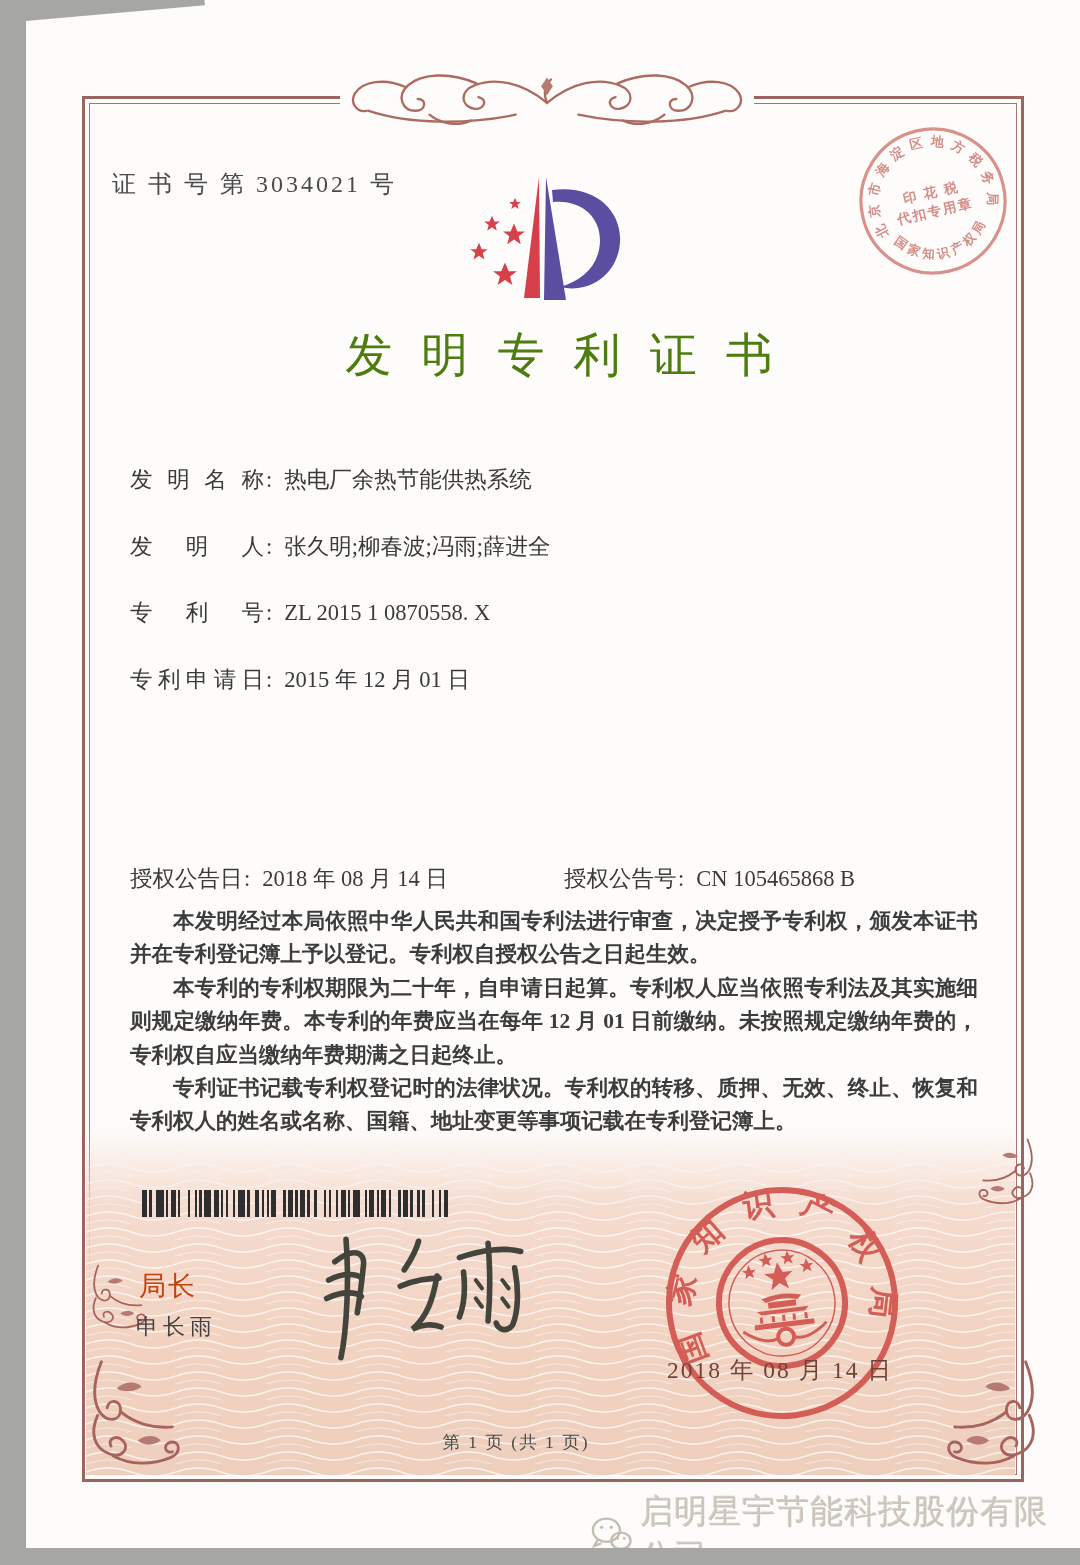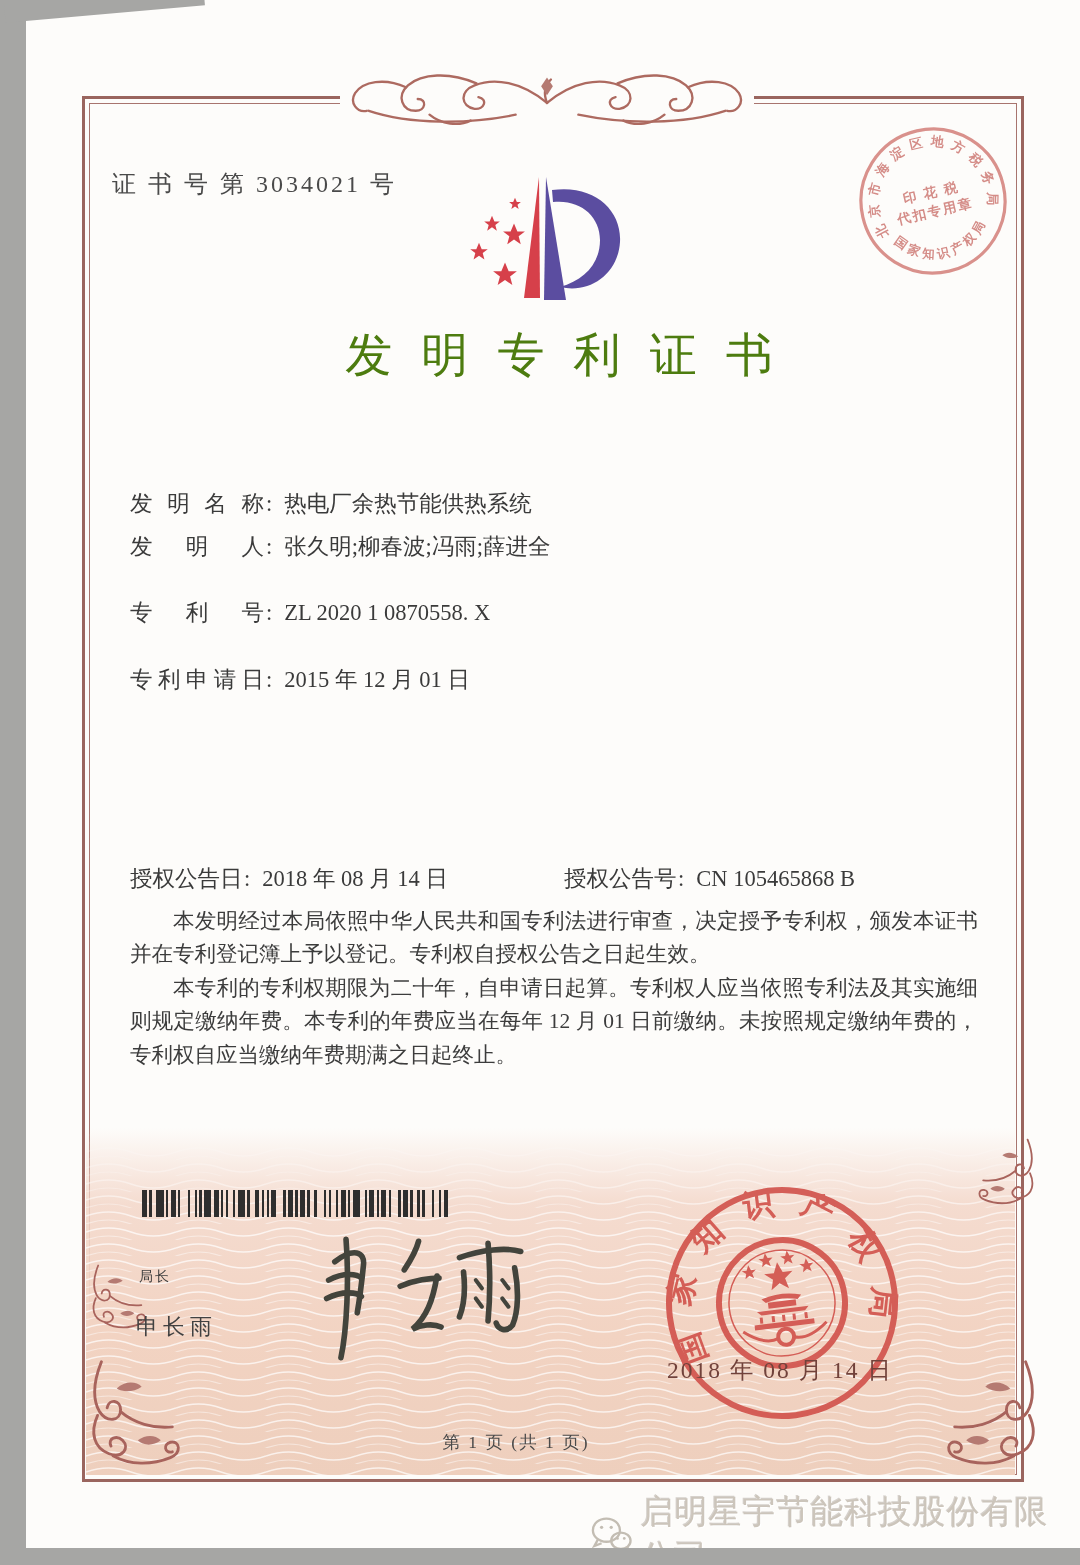--- a/index.html
+++ b/index.html
@@ -34,26 +34,26 @@
   .tax-stamp{position:absolute;left:822px;top:116px;transform:rotate(-13deg);opacity:.88;}
 
   .frow{position:absolute;left:104px;font-size:22.5px;color:#3a3a3a;white-space:nowrap;}
   .flabel{display:inline-block;width:134px;text-align:justify;text-align-last:justify;}
   .fcolon{margin:0 12px 0 2px;}
   .grant2{position:absolute;left:434px;top:0;}
   .grant2 .flabel{width:112px;}
 
   .bodytext{position:absolute;left:104px;top:905px;width:848px;font-size:21.5px;line-height:33.4px;
     color:#3c3c3c;text-align:justify;}
-  .bodytext p{margin:0;text-indent:2em;}
+  .bodytext p{margin:0;text-indent:2em;font-weight:bold;}
 
   .barcode{position:absolute;left:116px;top:1190px;height:27px;display:flex;align-items:stretch;}
   .barcode div{background:#2e2e2e;}
 
-  .sig-title{position:absolute;left:113px;top:1268px;font-size:14px;color:#404040;letter-spacing:2px;}
+  .sig-title{position:absolute;left:113px;top:1268px;font-size:27px;color:#c2410c;letter-spacing:2px;}
   .sig-name{position:absolute;left:110px;top:1312px;font-size:22px;color:#414141;letter-spacing:5px;}
   .sig-script{position:absolute;left:272px;top:1226px;}
 
   .big-seal{position:absolute;left:631px;top:1178px;transform:rotate(-7deg);opacity:.93;}
   .seal-date{position:absolute;left:641px;top:1354px;font-size:23.5px;letter-spacing:2px;color:#71423b;}
 
   .footer-page{position:absolute;left:0;width:980px;top:1430px;text-align:center;font-size:17.5px;
     letter-spacing:2px;color:#4a4a4a;}
 
   .watermark{position:absolute;left:590px;top:1490px;display:flex;align-items:center;gap:8px;
@@ -166,44 +166,45 @@
     </text>
     <text font-size="12.5" fill="#cf7d78" letter-spacing="3.5" font-weight="bold">
       <textPath href="#taxbot" startOffset="50%" text-anchor="middle">国家知识产权局</textPath>
     </text>
     <text x="0" y="-4" text-anchor="middle" font-size="13.5" fill="#cf7d78" font-weight="bold" letter-spacing="2">印 花 税</text>
     <text x="0" y="15" text-anchor="middle" font-size="13.5" fill="#cf7d78" font-weight="bold" letter-spacing="2">代扣专用章</text>
   </svg>
 
   <div class="title">发明专利证书</div>
 
-  <div class="frow" style="top:488px">
+  <div class="frow" style="top:464px">
     <span class="flabel">发明名称</span><span class="fcolon">:</span><span>热电厂余热节能供热系统</span>
   </div>
   <div class="frow" style="top:531px">
     <span class="flabel">发明人</span><span class="fcolon">:</span><span>张久明;柳春波;冯雨;薛进全</span>
   </div>
   <div class="frow" style="top:597px">
-    <span class="flabel">专利号</span><span class="fcolon">:</span><span>ZL 2020 1 0870558. X</span>
+    <span class="flabel">专利号</span><span class="fcolon">:</span><span>ZL 2015 1 0870558. X</span>
   </div>
   <div class="frow" style="top:664px">
     <span class="flabel">专利申请日</span><span class="fcolon">:</span><span>2015 年 12 月 01 日</span>
   </div>
   <div class="frow" style="top:863px">
     <span>
       <span class="flabel" style="width:112px">授权公告日</span><span class="fcolon">:</span><span>2018 年 08 月 14 日</span>
     </span>
     <span class="grant2">
       <span class="flabel">授权公告号</span><span class="fcolon">:</span><span>CN 105465868 B</span>
     </span>
   </div>
 
   <div class="bodytext">
     <p>本发明经过本局依照中华人民共和国专利法进行审查，决定授予专利权，颁发本证书并在专利登记簿上予以登记。专利权自授权公告之日起生效。</p>
     <p>本专利的专利权期限为二十年，自申请日起算。专利权人应当依照专利法及其实施细则规定缴纳年费。本专利的年费应当在每年 12 月 01 日前缴纳。未按照规定缴纳年费的，专利权自应当缴纳年费期满之日起终止。</p>
+    <p>专利证书记载专利权登记时的法律状况。专利权的转移、质押、无效、终止、恢复和专利权人的姓名或名称、国籍、地址变更等事项记载在专利登记簿上。</p>
   </div>
 
   <div class="barcode" id="barcode">
       <div style="width: 4.8px;"></div>
       <div style="width: 2.4px; background: transparent;"></div>
       <div style="width: 2.4px;"></div>
       <div style="width: 4.8px; background: transparent;"></div>
       <div style="width: 7.2px;"></div>
       <div style="width: 2.4px; background: transparent;"></div>
       <div style="width: 2.4px;"></div>

